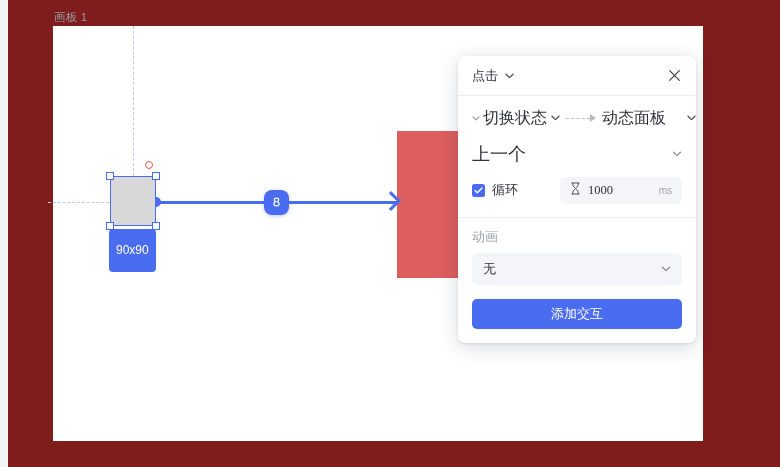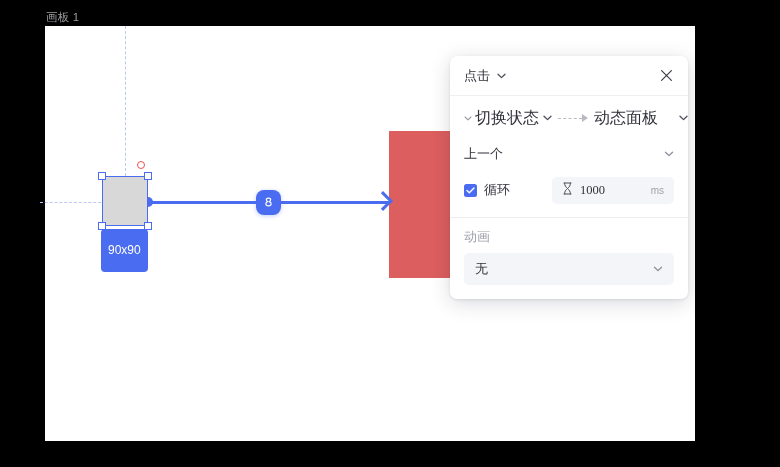--- a/index.html
+++ b/index.html
@@ -13,21 +13,22 @@
     position: relative;
     overflow: hidden;
     font-family: "Liberation Sans", "DejaVu Sans", sans-serif;
     -webkit-font-smoothing: antialiased;
   }
 
   
   #workspace {
     position: absolute;
     inset: 0;
-    background: #000000;
+    background: #7f1d1d;
+    margin-left: 8px;
   }
 
   #board-label {
     position: absolute;
     left: 46px;
     top: 10px;
     font-size: 11.5px;
     color: #9a9a9e;
     letter-spacing: .2px;
     white-space: nowrap;
@@ -261,21 +262,21 @@
     align-items: center;
     color: #4c4d58;
   }
   .chev.muted { color: #8b8c97; }
 
   .select-row {
     height: 30px;
     display: flex;
     align-items: center;
     justify-content: space-between;
-    font-size: 13px;
+    font-size: 18px;
     color: #30313a;
     margin-bottom: 6px;
   }
 
   .loop-row {
     height: 30px;
     display: flex;
     align-items: center;
     margin-bottom: 12px;
   }
@@ -474,17 +475,18 @@
 
       <div class="anim-select">
         <span>无</span>
         <span class="chev">
           <svg width="10" height="6" viewBox="0 0 9 6">
               <path d="M1 1.2 4.5 4.6 8 1.2" fill="none" stroke="currentColor" stroke-width="1.3" stroke-linecap="round" stroke-linejoin="round"></path>
             </svg>
         </span>
       </div>
 
+      <button class="primary-btn">添加交互</button>
 
     </div>
   </div>
 
 </div>
 
 </body></html>

